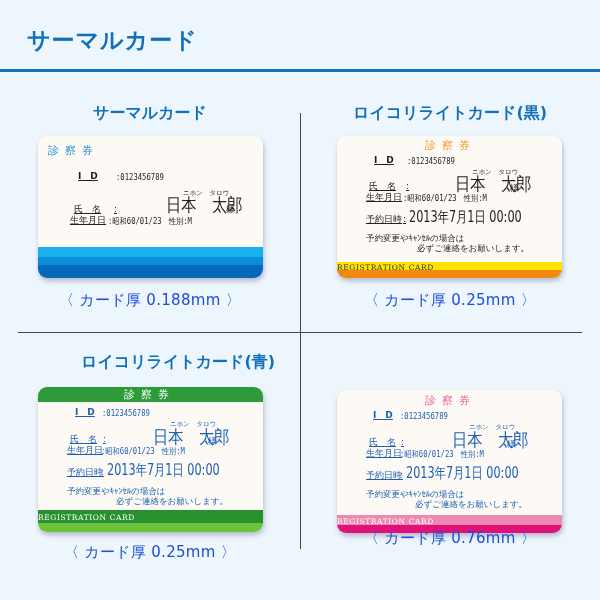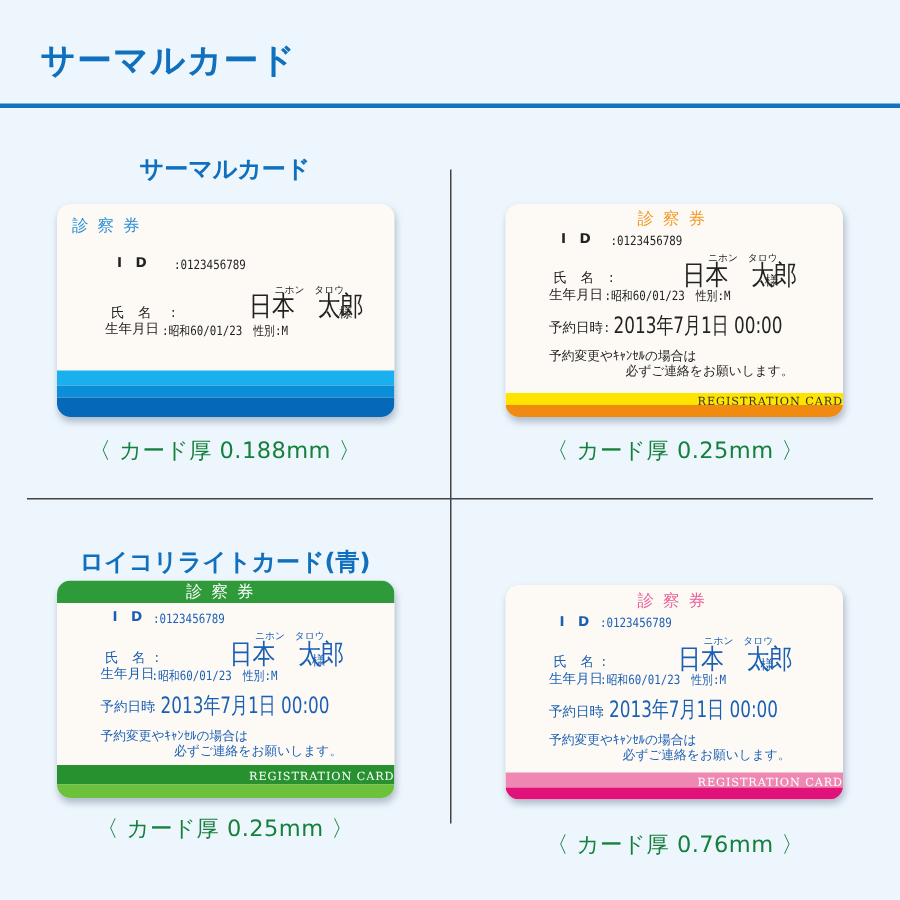--- a/index.html
+++ b/index.html
@@ -32,35 +32,35 @@
     font-size: 16px; font-weight: bold; color: #1070bd; white-space: nowrap;
   }
   .card {
     position: absolute; width: 225px; height: 142px;
     background: #fdfaf5; border-radius: 9px; overflow: hidden;
     box-shadow: 1px 3px 5px rgba(60,80,110,0.35);
     color: #222;
   }
   .thickness {
     position: absolute; left: 0; width: 100%; text-align: center;
-    font-size: 15px; color: #15803d; white-space: nowrap; letter-spacing: 0.3px;
+    font-size: 15px; color: #1d4ed8; white-space: nowrap; letter-spacing: 0.3px;
   }
   .t { position: absolute; white-space: nowrap; line-height: 1; }
   .hdr { font-size: 12px; letter-spacing: 6px; }
-  .lbl { font-size: 9px; }
+  .lbl { font-size: 9px; text-decoration: underline; }
   .idval { font-size: 8.5px; font-family: "DejaVu Sans Mono", monospace; transform: scaleX(0.85); transform-origin: left; }
   .bold { font-weight: bold; }
   .kana { font-size: 6.5px; }
   .nm { font-size: 18px; transform: scaleX(0.85); transform-origin: left; }
   .sama { font-size: 9px; }
   .appt { font-size: 15px; transform: scaleX(0.75); transform-origin: left; }
   .small { font-size: 8.5px; }
   .band { position: absolute; left: 0; width: 100%; }
   .regtxt {
-    position: absolute; left: 0; width: 100%; text-align: right;
+    position: absolute; left: 0; width: 100%; text-align: left;
     font-family: "DejaVu Serif", "Liberation Serif", serif;
     font-size: 7.5px; letter-spacing: 0.6px;
   }
   .blue-text { color: #1a5fb4; }
 </style>
 </head>
 <body>
 
 <div class="page-title">サーマルカード</div>
 <div class="title-rule"></div>
@@ -81,20 +81,21 @@
     <div class="t lbl" style="left:32px;top:80px;">生年月日</div>
     <div class="t idval" style="left:70px;top:81px;">:昭和60/01/23　性別:M</div>
     <div class="band" style="top:111px;height:10px;background:#1ab0ee;"></div>
     <div class="band" style="top:121px;height:8px;background:#0a8ed8;"></div>
     <div class="band" style="top:129px;height:13px;background:#0668b8;"></div>
   </div>
   <div class="thickness" style="top:291px;">〈 カード厚 0.188mm 〉</div>
 </div>
 
 <div class="cell" style="left:300px;top:0;height:333px;">
+  <div class="cell-title" style="top:103px;">ロイコリライトカード(黒)</div>
   <div class="card" style="left:37px;top:136px;">
     <div class="t hdr" style="left:88px;top:4px;color:#f19a2a;font-size:11px;">診察券</div>
     <div class="t lbl bold" style="left:37px;top:20px;">I　D</div>
     <div class="t idval" style="left:70px;top:21px;">:0123456789</div>
     <div class="t kana" style="left:135px;top:33px;">ニホン　タロウ</div>
     <div class="t lbl" style="left:32px;top:46px;">氏　名</div>
     <div class="t lbl" style="left:69px;top:46px;">:</div>
     <div class="t nm" style="left:118px;top:39px;">日本　太郎</div>
     <div class="t sama" style="left:173px;top:48px;">様</div>
     <div class="t lbl" style="left:29px;top:57px;">生年月日</div>
@@ -105,21 +106,21 @@
     <div class="t small" style="left:29px;top:98px;">予約変更やｷｬﾝｾﾙの場合は</div>
     <div class="t small" style="left:80px;top:108px;">必ずご連絡をお願いします。</div>
     <div class="band" style="top:126px;height:8px;background:#ffe400;"></div>
     <div class="regtxt" style="top:127px;color:#333;">REGISTRATION CARD</div>
     <div class="band" style="top:134px;height:8px;background:#f08a10;"></div>
   </div>
   <div class="thickness" style="top:291px;">〈 カード厚 0.25mm 〉</div>
 </div>
 
 <div class="cell" style="left:0;top:333px;height:267px;">
-  <div class="cell-title" style="top:32px;">ロイコリライトカード(青)</div>
+  <div class="cell-title" style="top:19px;margin-left:28px;">ロイコリライトカード(青)</div>
   <div class="card blue-text" style="left:38px;top:54px;height:145px;">
     <div class="band" style="top:0;height:15px;background:#2e9a3a;"></div>
     <div class="t hdr" style="left:86px;top:2px;color:#ffffff;font-size:11px;">診察券</div>
     <div class="t lbl bold" style="left:37px;top:21px;">I　D</div>
     <div class="t idval" style="left:64px;top:22px;">:0123456789</div>
     <div class="t kana" style="left:132px;top:34px;">ニホン　タロウ</div>
     <div class="t lbl" style="left:32px;top:48px;">氏　名</div>
     <div class="t lbl" style="left:65px;top:48px;">:</div>
     <div class="t nm" style="left:115px;top:41px;">日本　太郎</div>
     <div class="t sama" style="left:170px;top:50px;">様</div>
@@ -151,14 +152,14 @@
     <div class="t idval" style="left:63px;top:60px;">:昭和60/01/23　性別:M</div>
     <div class="t lbl" style="left:29px;top:81px;">予約日時</div>
     <div class="t lbl" style="left:63px;top:81px;">:</div>
     <div class="t appt" style="left:69px;top:76px;">2013年7月1日 00:00</div>
     <div class="t small" style="left:29px;top:100px;">予約変更やｷｬﾝｾﾙの場合は</div>
     <div class="t small" style="left:78px;top:110px;">必ずご連絡をお願いします。</div>
     <div class="band" style="top:125px;height:10px;background:#ee88b2;"></div>
     <div class="regtxt" style="top:127px;color:#ffffff;">REGISTRATION CARD</div>
     <div class="band" style="top:135px;height:8px;background:#e0127a;"></div>
   </div>
-  <div class="thickness" style="top:221px;">〈 カード厚 0.76mm 〉</div>
+  <div class="thickness" style="top:196px;">〈 カード厚 0.76mm 〉</div>
 </div>
 
 </body></html>

